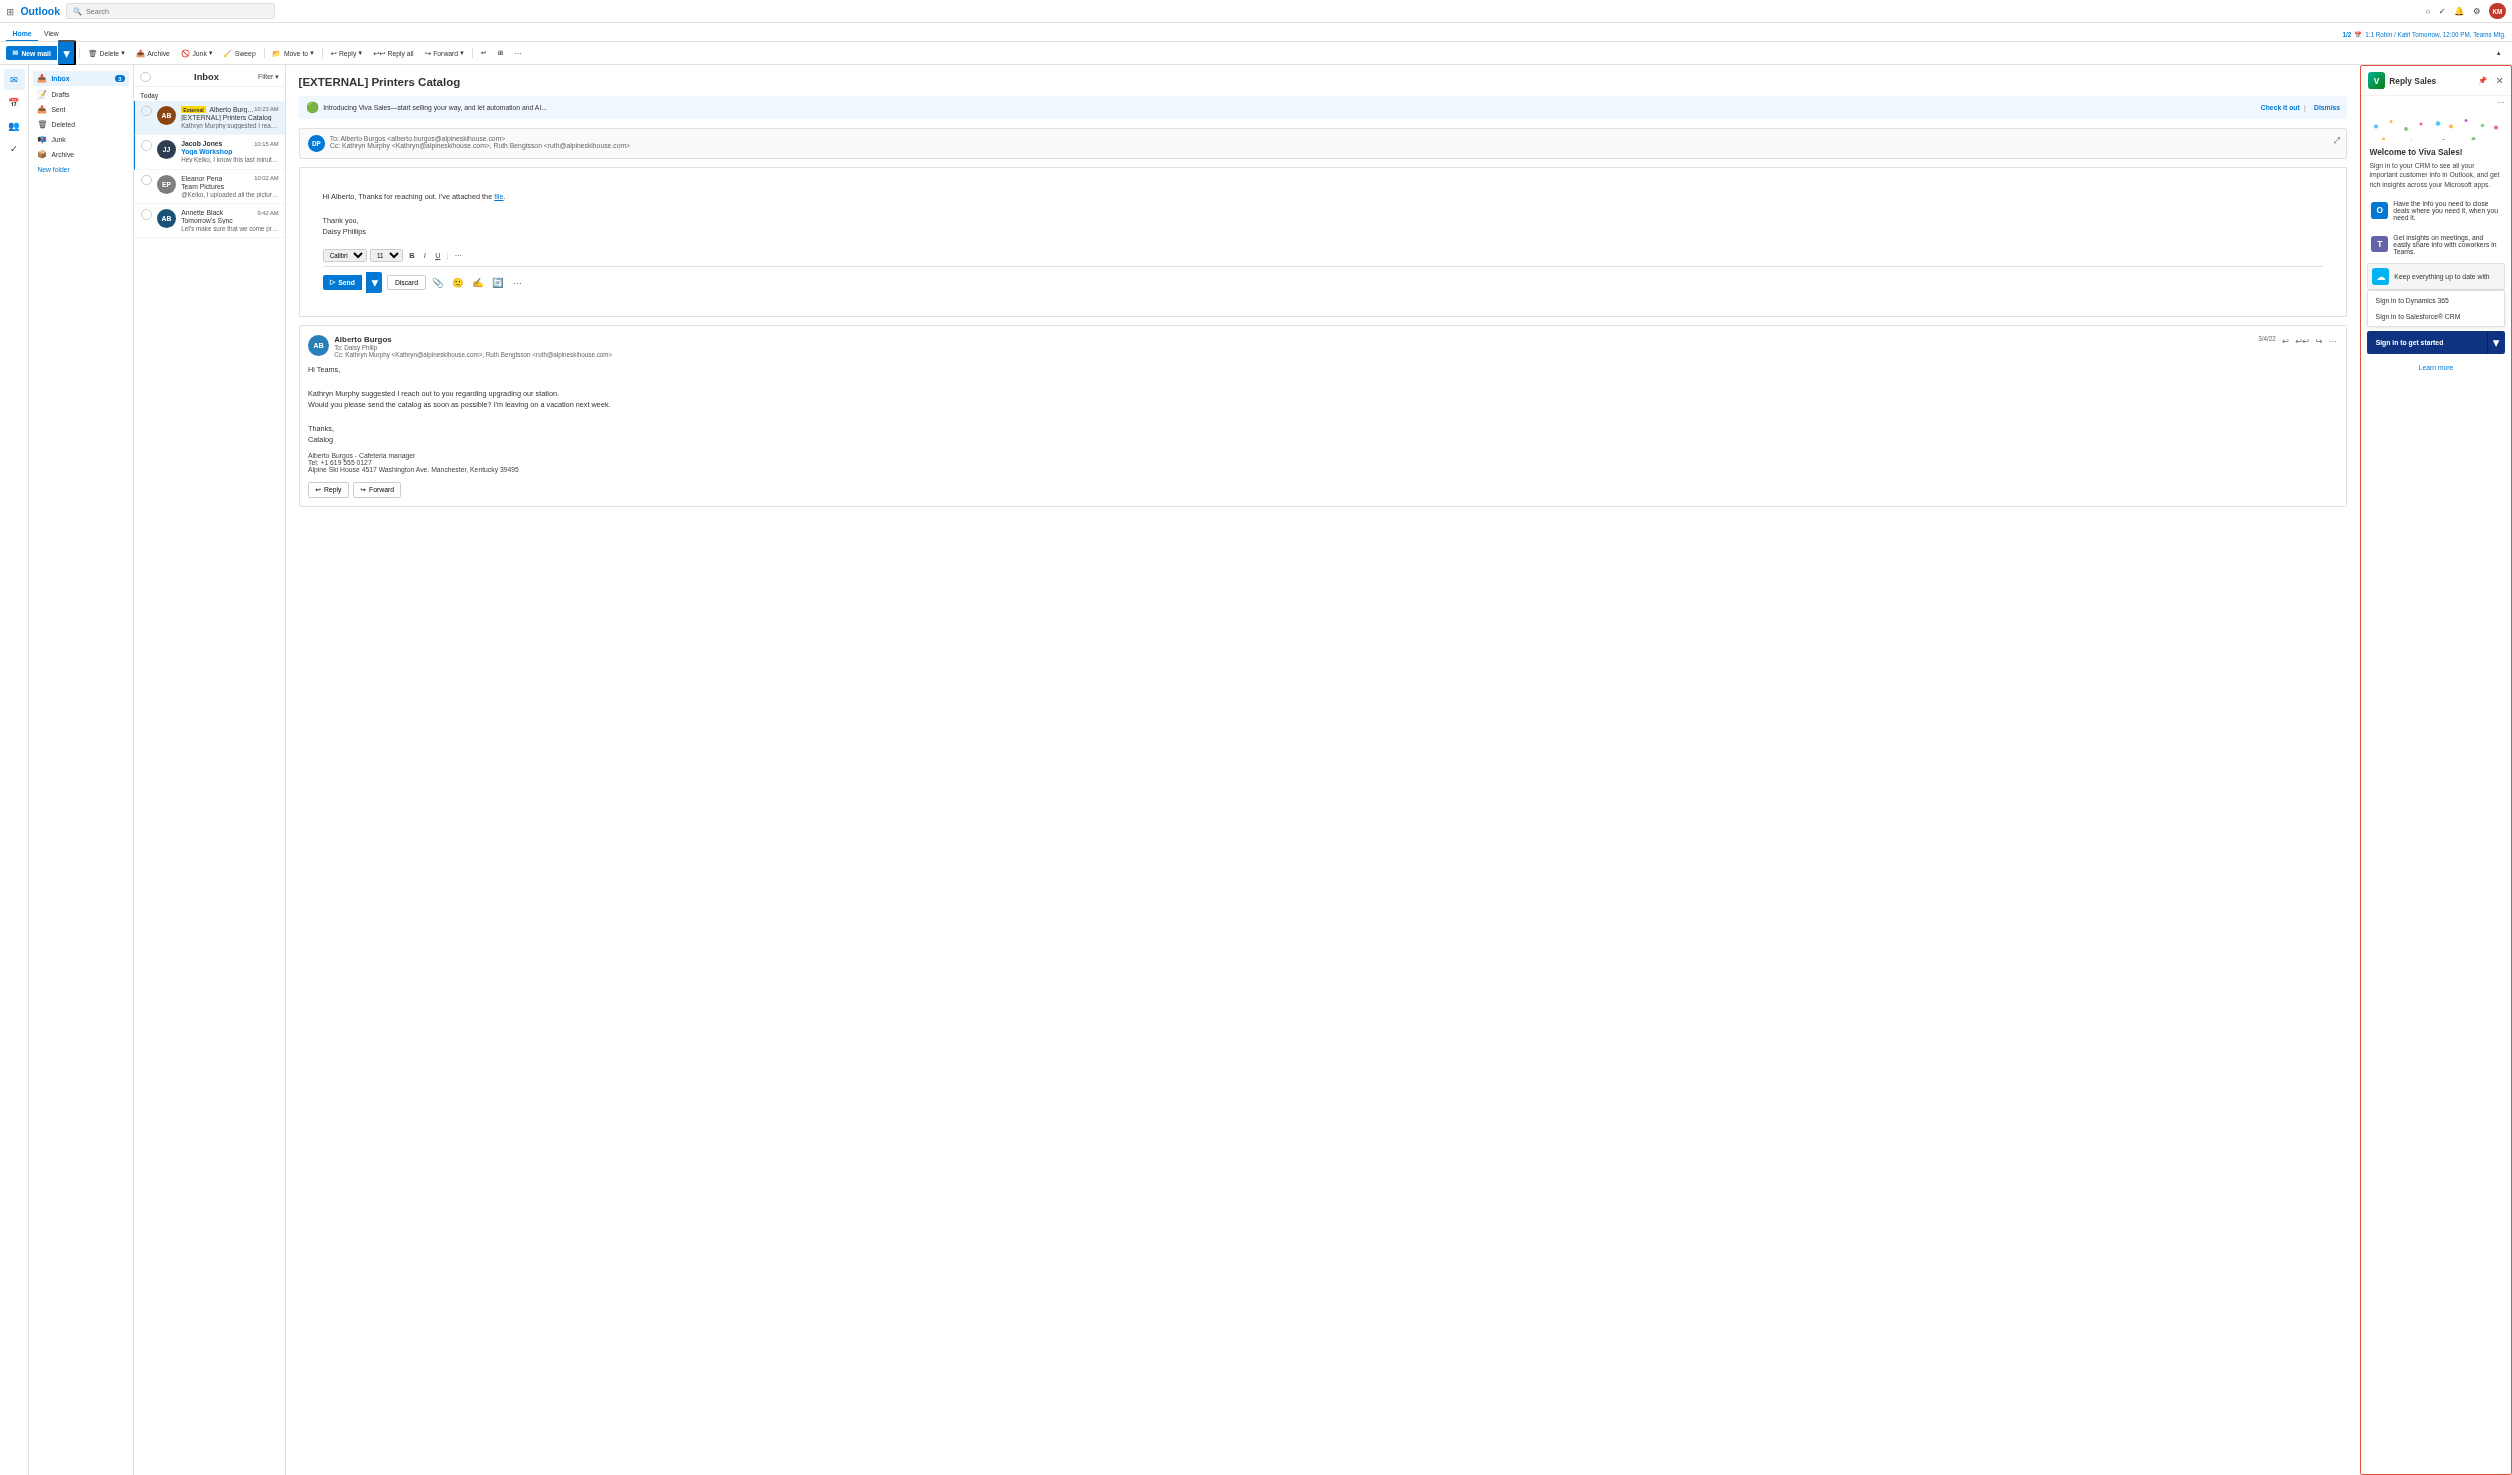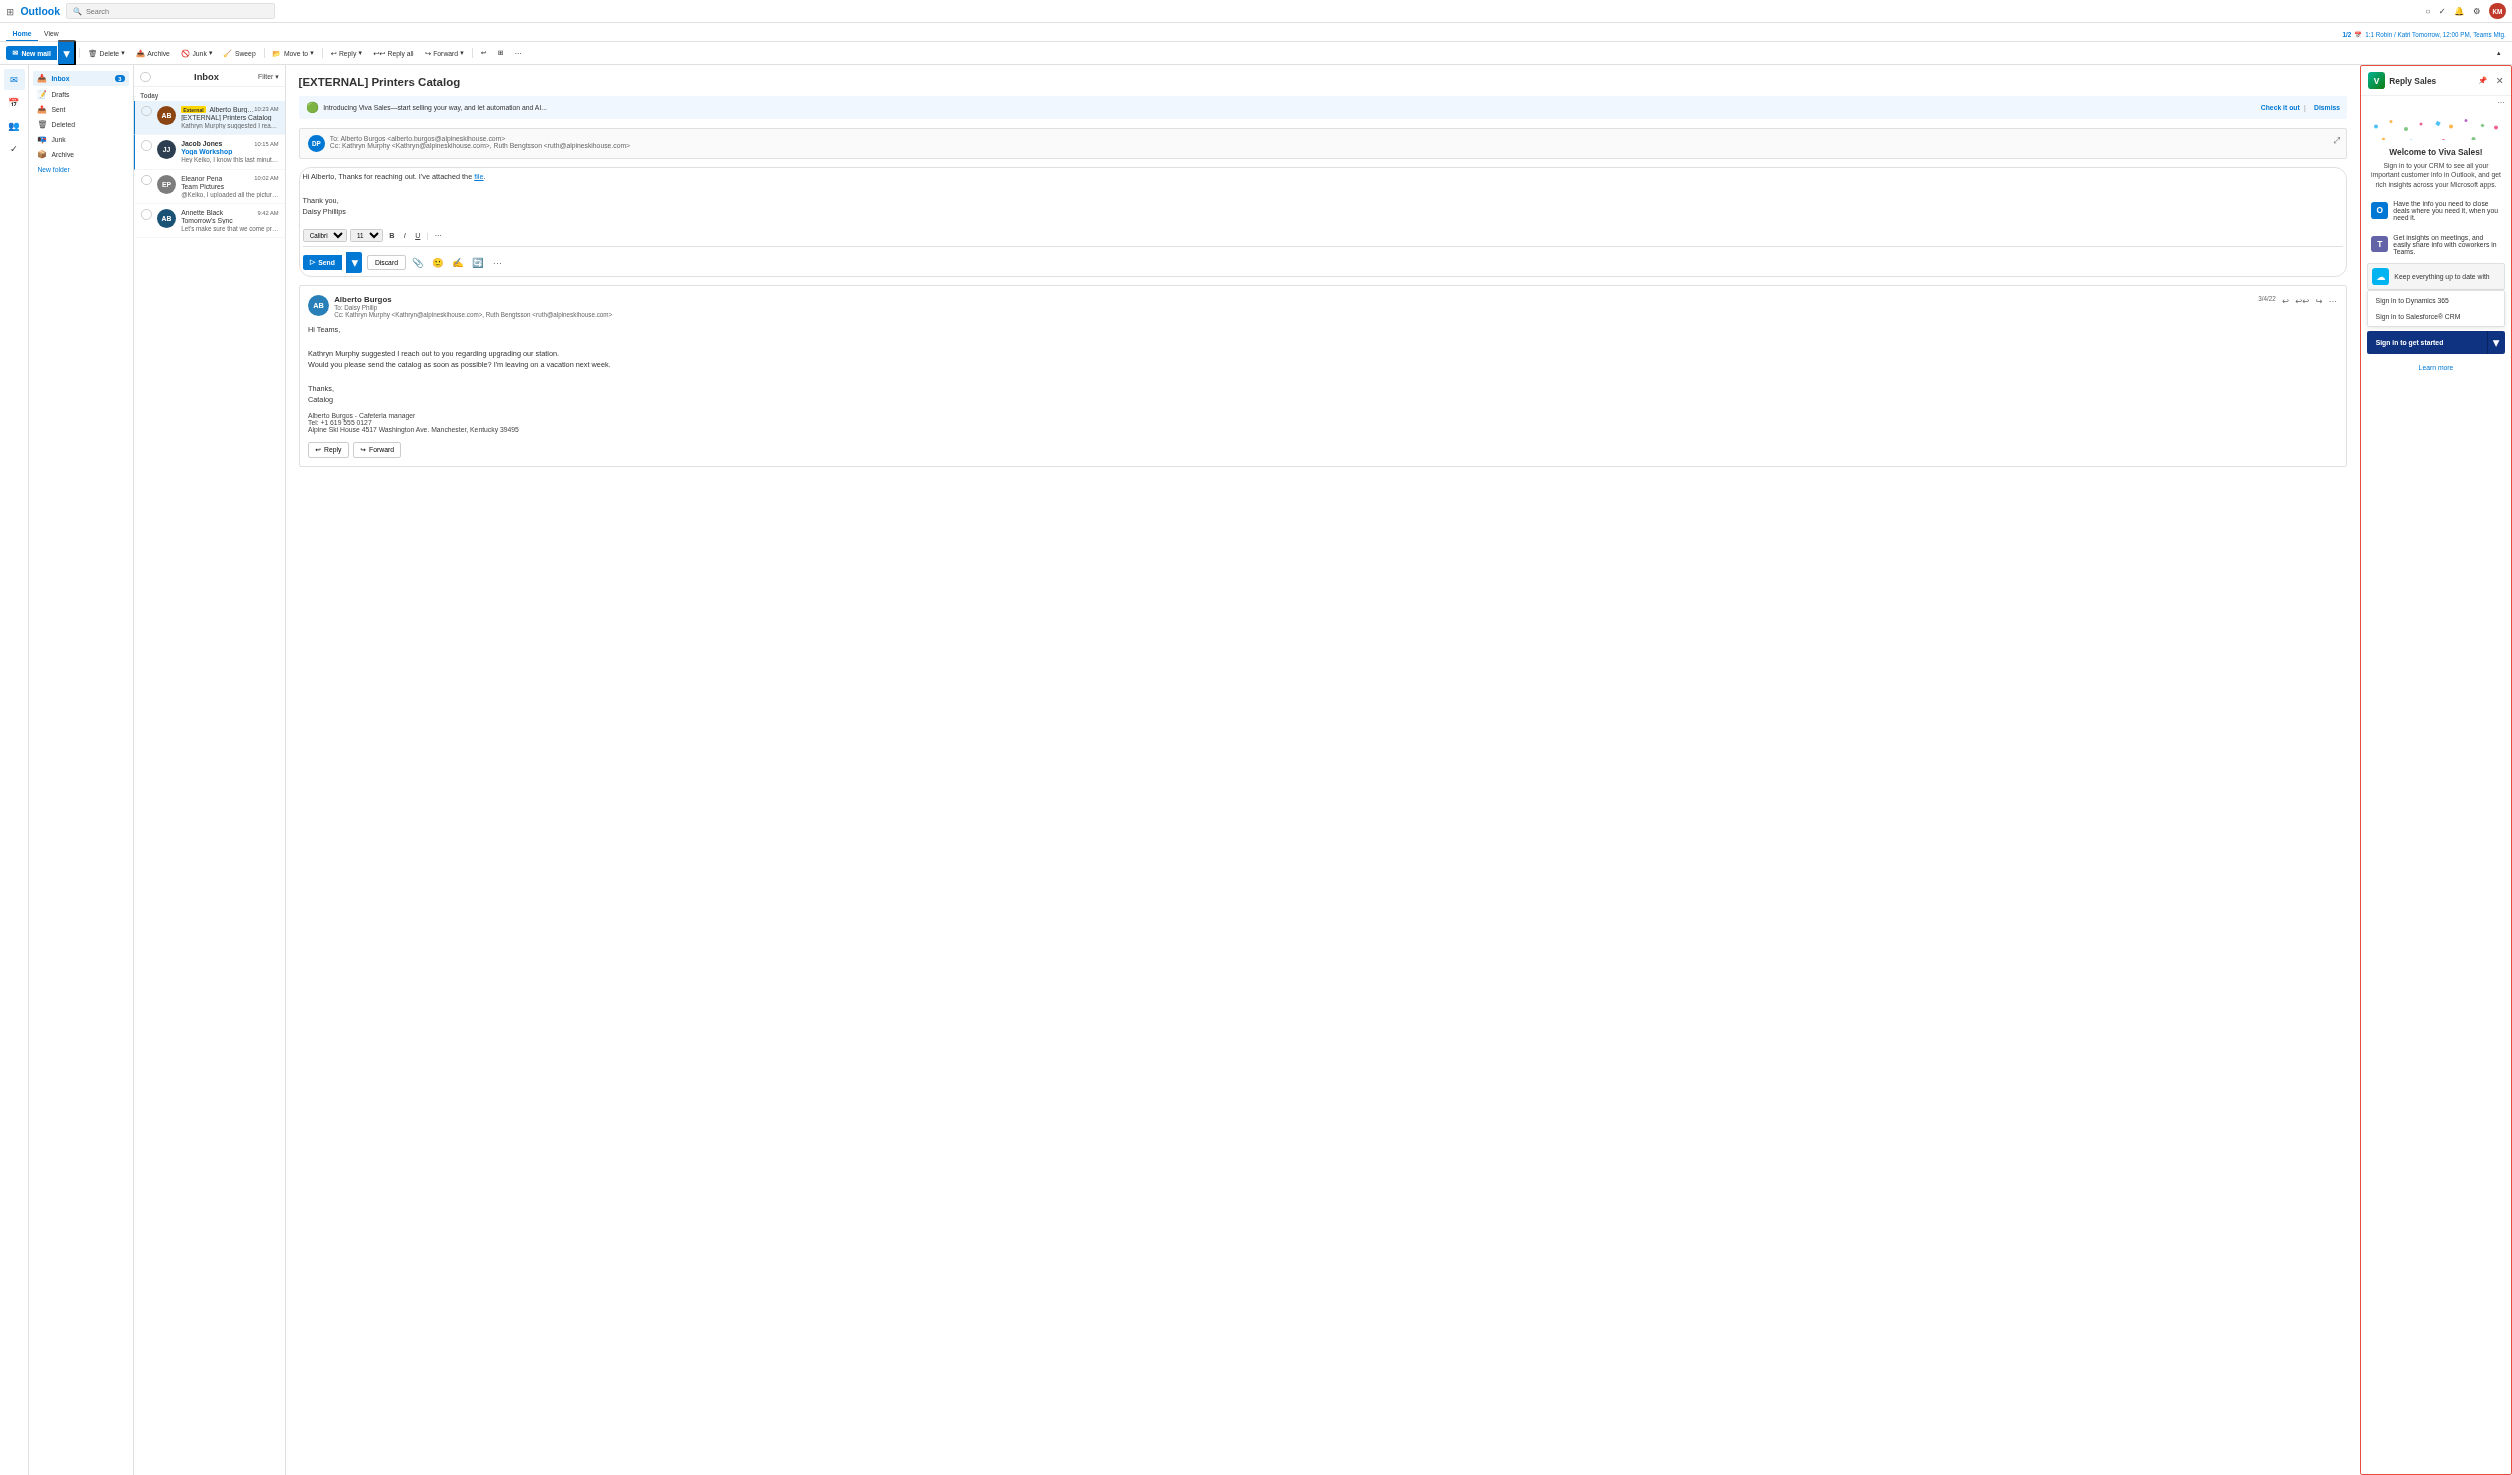--- a/index.html
+++ b/index.html
@@ -73,21 +73,21 @@
     .viva-promo-link { color: #0078d4; cursor: pointer; font-weight: 600; }
     .viva-promo-dismiss { color: #0078d4; cursor: pointer; font-weight: 600; margin-left: 4.2px; }
     .email-header { background: #fafafa; border: 0.5px solid #e0e0e0; border-radius: 2.1px; padding: 6.3px 8.4px; margin-bottom: 8.4px; position: relative; }
     .email-header-from { display: flex; align-items: flex-start; gap: 5.2px; }
     .email-header-avatar { width: 16.7px; height: 16.7px; border-radius: 50%; background: #0078d4; display: flex; align-items: center; justify-content: center; color: white; font-size: 6.3px; font-weight: 600; flex-shrink: 0; }
     .email-meta { flex: 1; font-size: 6.8px; }
     .email-meta-to { color: #666; }
     .email-expand-icon { position: absolute; top: 6.3px; right: 6.3px; cursor: pointer; color: #666; font-size: 8.4px; }
     .email-body { font-size: 7.3px; line-height: 1.6; margin-bottom: 10.5px; }
     .email-body a { color: #0078d4; }
-    .reply-box { border: 0.5px solid #e0e0e0; border-radius: 12px; padding: 3px; }
+    .reply-box { border: 0.5px solid #e0e0e0; border-radius: 0; padding: 23px; }
     .reply-box-toolbar { display: flex; align-items: center; gap: 3.1px; margin-bottom: 4.2px; padding-bottom: 4.2px; border-bottom: 0.5px solid #e0e0e0; }
     .font-select { border: 0.5px solid #ccc; border-radius: 1.6px; font-size: 6.3px; padding: 1px 2.1px; }
     .reply-toolbar-btn { padding: 1.6px 3.1px; cursor: pointer; color: #444; border: none; background: transparent; font-size: 7.3px; }
     .reply-actions { display: flex; align-items: center; gap: 4.2px; margin-top: 5.2px; }
     .send-btn { background: #0078d4; color: white; border: none; border-radius: 2.1px 0 0 2.1px; padding: 3.1px 7.3px; font-size: 6.8px; font-weight: 600; cursor: pointer; display: flex; align-items: center; gap: 3.1px; }
     .send-dropdown { background: #0078d4; color: white; border: none; border-radius: 0 2.1px 2.1px 0; padding: 3.1px 4.2px; cursor: pointer; border-left: 0.5px solid #106ebe; }
     .discard-btn { background: transparent; border: 0.5px solid #ccc; border-radius: 2.1px; padding: 3.1px 7.3px; font-size: 6.8px; cursor: pointer; }
     .reply-icon-btn { color: #666; cursor: pointer; font-size: 9.4px; padding: 2.1px; }
 
     
@@ -107,21 +107,21 @@
     
     .viva-panel { width: 152px; background: #fff; border: 1px solid #e74c3c; border-radius: 2.1px; overflow: hidden; display: flex; flex-direction: column; }
     .viva-panel-header { display: flex; align-items: center; padding: 6.3px 7.3px; gap: 4.2px; border-bottom: 0.5px solid #f0f0f0; }
     .viva-panel-logo { width: 16.7px; height: 16.7px; border-radius: 3.1px; background: linear-gradient(135deg, #00b294, #107c10); display: flex; align-items: center; justify-content: center; color: white; font-size: 8.4px; font-weight: 700; }
     .viva-panel-title { font-size: 8.4px; font-weight: 600; flex: 1; }
     .viva-panel-pin { color: #666; cursor: pointer; font-size: 7.3px; }
     .viva-panel-close { color: #666; cursor: pointer; font-size: 9.4px; margin-left: 4.2px; }
     .viva-panel-more { margin-left: auto; color: #666; cursor: pointer; }
     .viva-celebration { padding: 6.3px; display: flex; justify-content: center; position: relative; height: 31px; overflow: hidden; }
     .confetti { position: absolute; width: 100%; height: 100%; }
-    .viva-welcome-section { padding: 6.3px 8.4px; text-align: center; }
+    .viva-welcome-section { padding: 6.3px 8.4px; }
     .viva-welcome-title { font-size: 8.4px; font-weight: 700; margin-bottom: 4.2px; }
     .viva-welcome-desc { font-size: 6.8px; color: #444; line-height: 1.4; }
     .viva-feature-list { padding: 0 6.3px; display: flex; flex-direction: column; gap: 4.2px; }
     .viva-feature-item { display: flex; align-items: center; gap: 5.2px; padding: 4.2px; border-radius: 2.1px; }
     .viva-feature-icon { width: 16.7px; height: 16.7px; border-radius: 3.1px; display: flex; align-items: center; justify-content: center; font-size: 8.4px; flex-shrink: 0; }
     .viva-feature-text { font-size: 6.8px; color: #333; }
     .viva-feature-item.highlighted { background: #f5f5f5; border: 0.5px solid #e0e0e0; }
     .crm-dropdown { background: #fff; border: 0.5px solid #e0e0e0; border-radius: 2.1px; padding: 2.1px 0; margin: 0 6.3px 4.2px; box-shadow: 0 1px 4.2px rgba(0,0,0,0.1); }
     .crm-option { padding: 4.2px 7.3px; font-size: 6.8px; cursor: pointer; color: #333; }
     .viva-signin-btn { background: #0f3380; color: white; border: none; border-radius: 2.1px 0 0 2.1px; padding: 4.2px 8.4px; font-size: 6.8px; font-weight: 600; cursor: pointer; display: flex; align-items: center; gap: 3.1px; flex: 1; }

